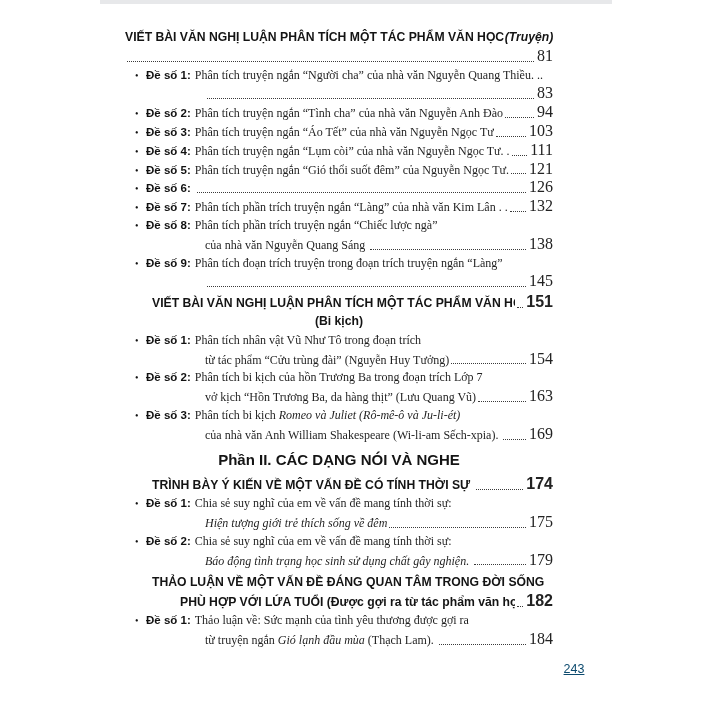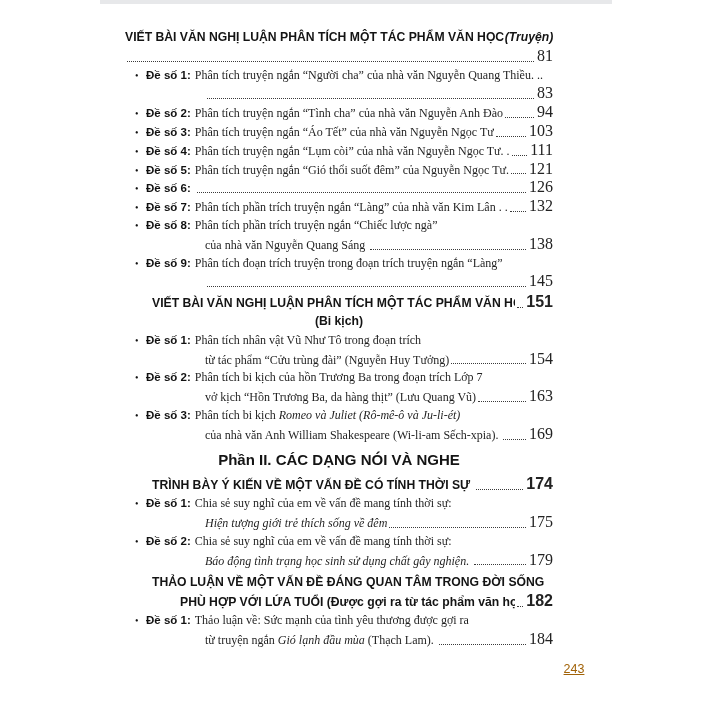--- a/index.html
+++ b/index.html
@@ -85,21 +85,21 @@
   .part { justify-content: center; font-size: 15px; }
   .dots { }
   .footer-num {
     position: absolute;
     left: 552px;
     top: 662px;
     width: 44px;
     text-align: center;
     font-family: "Liberation Sans", sans-serif;
     font-size: 12.5px;
-    color: #a16207;
+    color: #0c4a6e;
     text-decoration: underline;
   }
 </style>
 </head>
 <body>
 
 <div class="photo">
   <div class="top-strip"></div>
   <div class="toc" id="toc">
       <div class="line h1"><span class="seg">VIẾT BÀI VĂN NGHỊ LUẬN PHÂN TÍCH MỘT TÁC PHẨM VĂN HỌC </span><span class="seg i">(Truyện)</span></div>

